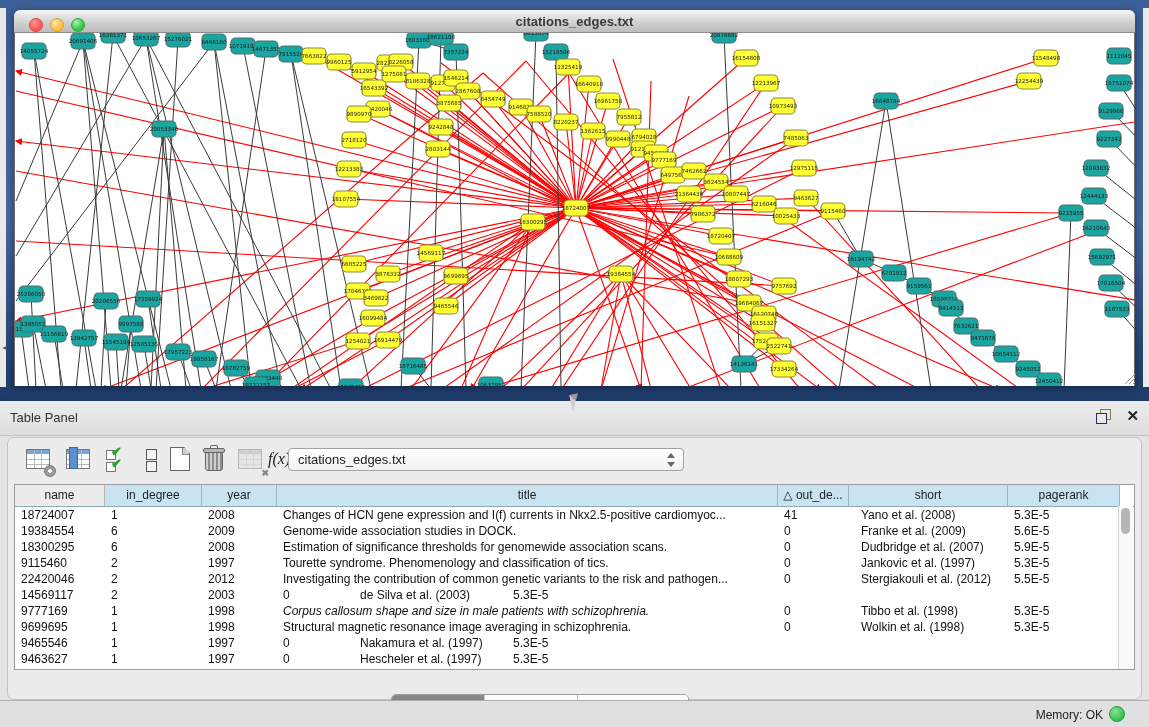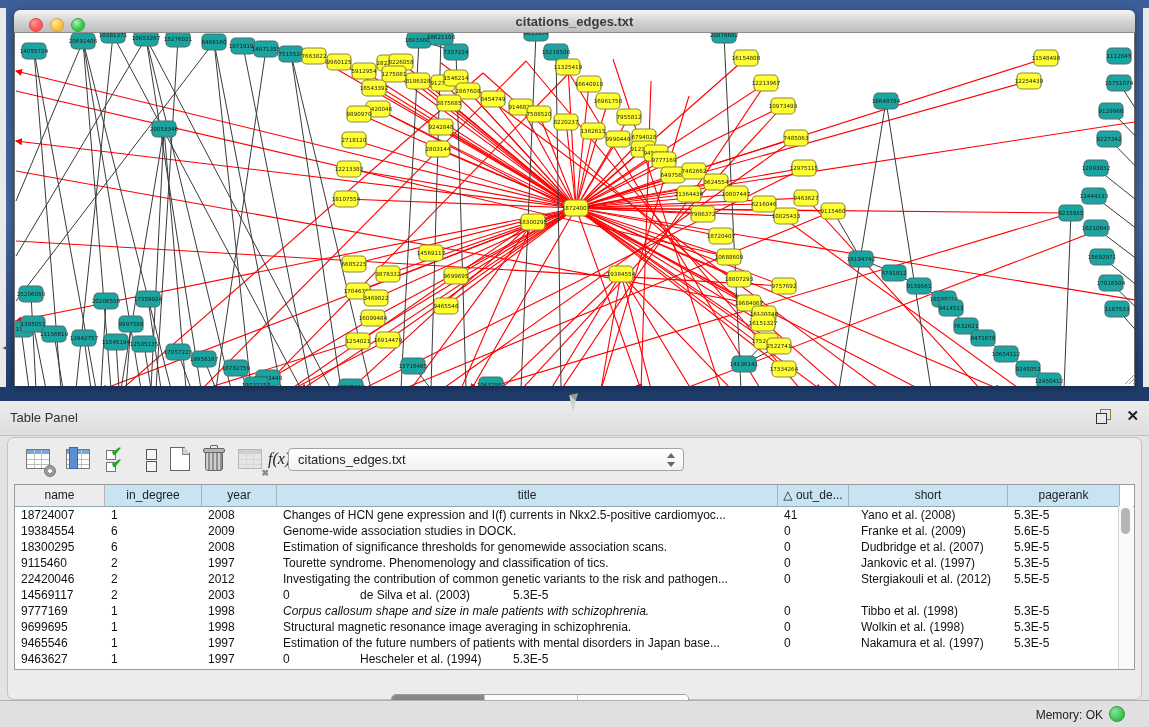--- a/index.html
+++ b/index.html
@@ -990,31 +990,30 @@
         <div class="td" style="width: 75px;">1998</div>
         <div class="td" style="width: 501px;">Structural magnetic resonance image averaging in schizophrenia.</div>
         <div class="td" style="width: 71px;">0</div>
         <div class="td" style="width: 159px; padding-left: 12px;">Wolkin et al. (1998)</div>
         <div class="td" style="width: 112px;">5.3E-5</div>
       </div>
       <div class="trow">
         <div class="td" style="width: 90px;">9465546</div>
         <div class="td" style="width: 97px;">1</div>
         <div class="td" style="width: 75px;">1997</div>
-        <div class="td" style="width: 501px;">Estimation of the future numbers of patients with mental disorders in Japan base...</div>
         <div class="td" style="width: 71px;">0</div>
         <div class="td" style="width: 159px; padding-left: 12px;">Nakamura et al. (1997)</div>
         <div class="td" style="width: 112px;">5.3E-5</div>
       </div>
       <div class="trow">
         <div class="td" style="width: 90px;">9463627</div>
         <div class="td" style="width: 97px;">1</div>
         <div class="td" style="width: 75px;">1997</div>
         <div class="td" style="width: 71px;">0</div>
-        <div class="td" style="width: 159px; padding-left: 12px;">Hescheler et al. (1994)</div>
+        <div class="td" style="width: 159px; padding-left: 12px;">Hescheler et al. (1997)</div>
         <div class="td" style="width: 112px;">5.3E-5</div>
       </div>
     </div>
   <div class="vscroll">
       <div class="vthumb"></div>
     </div>
 </div>
 
 <div class="tabbar">
   <div class="tabgroup" id="tabgroup">

